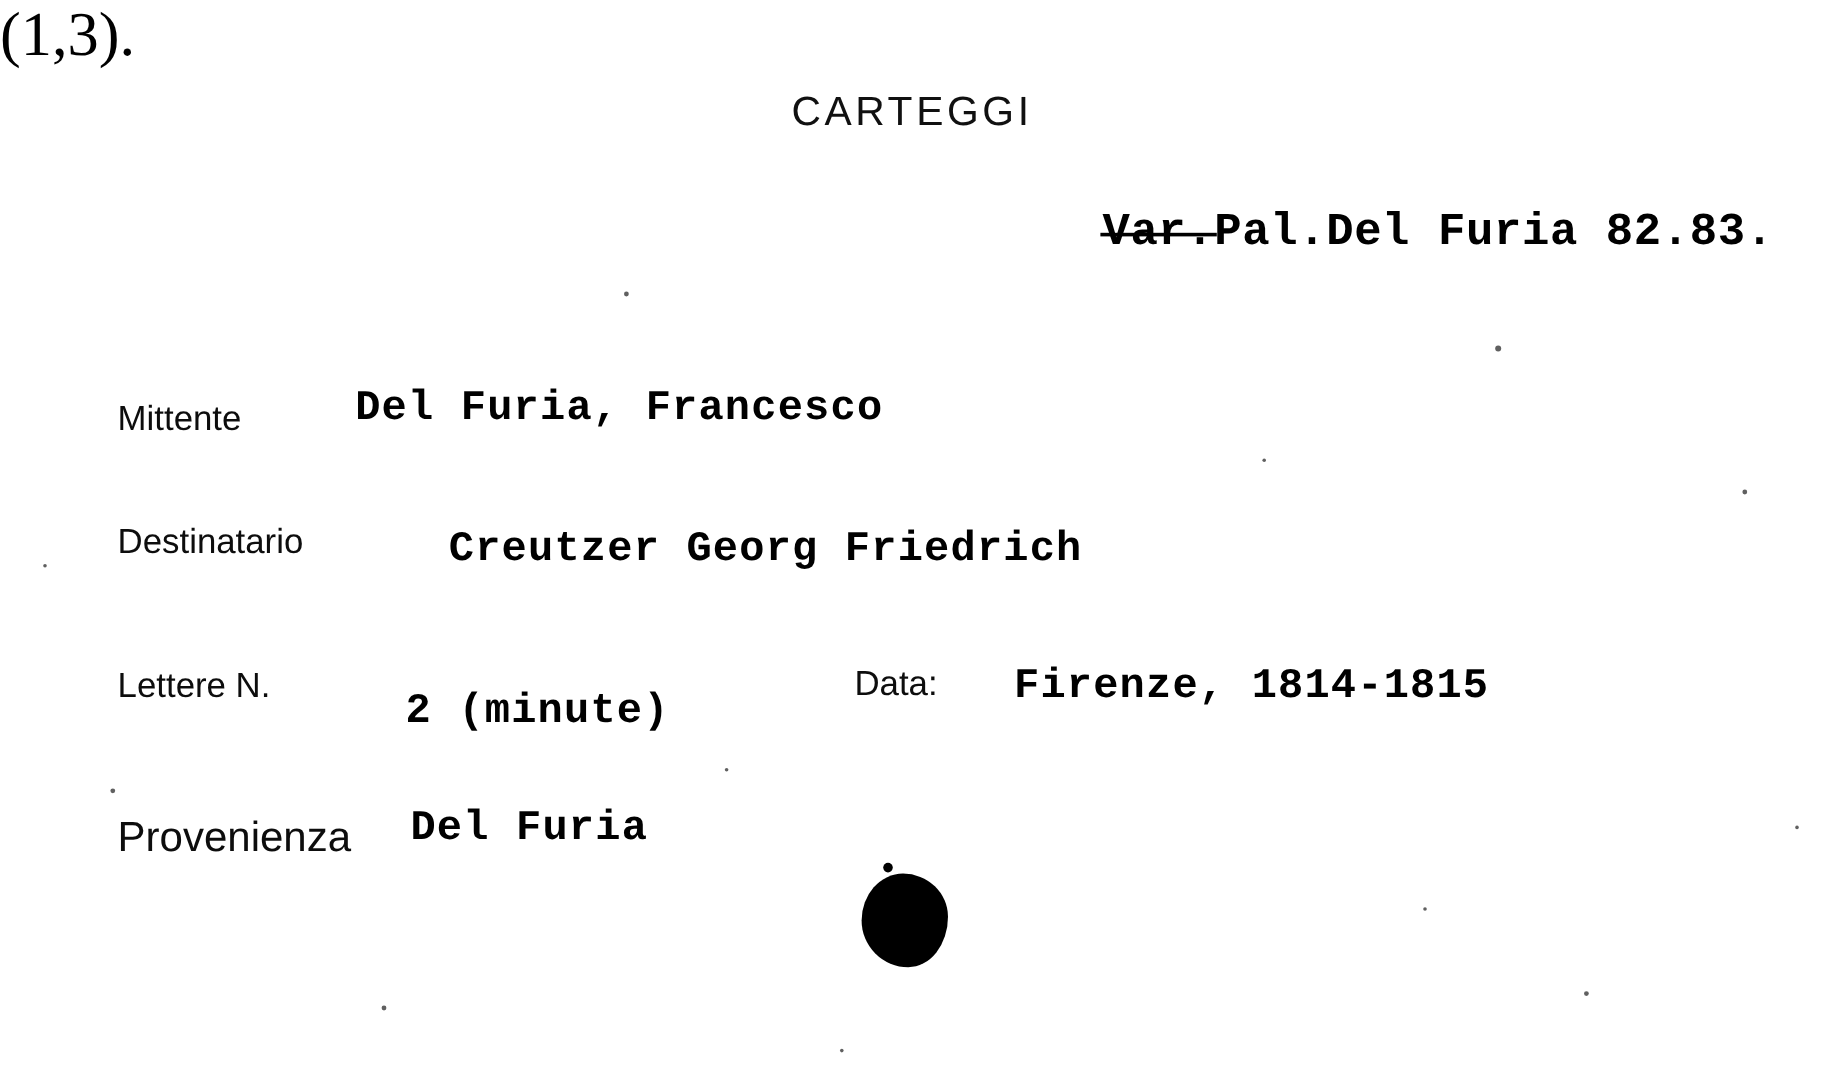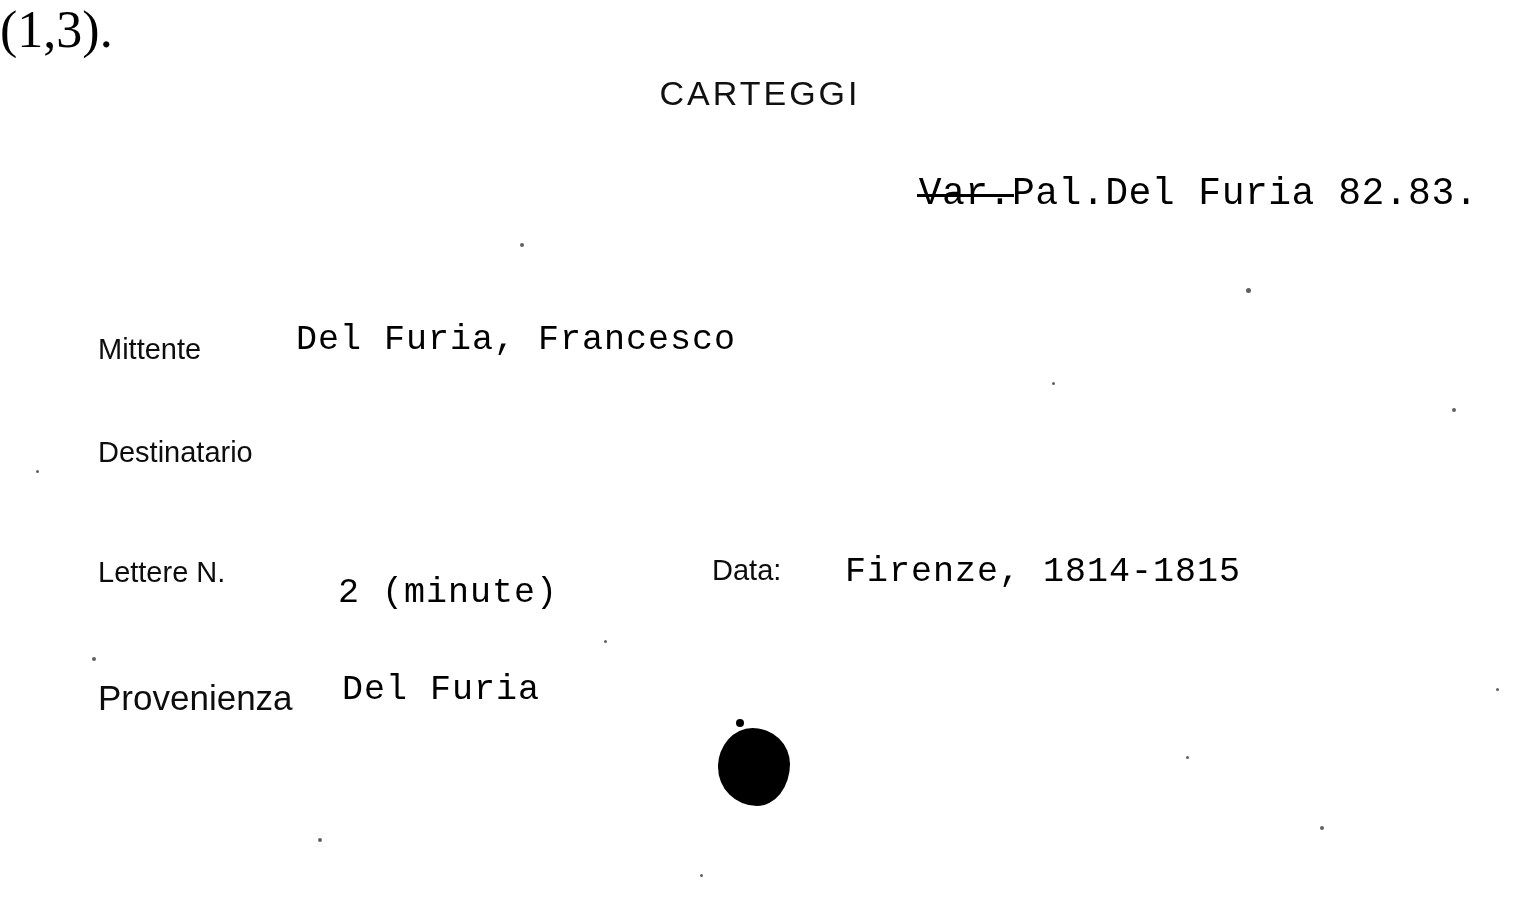--- a/index.html
+++ b/index.html
@@ -23,21 +23,21 @@
     font-family: "Liberation Sans", sans-serif;
     font-weight: 400;
     color: #0d0d0d;
     white-space: nowrap;
   }
 
   
   .typed {
     position: absolute;
     font-family: "Liberation Mono", "DejaVu Sans Mono", monospace;
-    font-weight: 400;
+    font-weight: 700;
     color: #000000;
     white-space: nowrap;
     letter-spacing: 1px;
   }
 
   #title {
     top: 74px;
     left: 0;
     width: 1520px;
     text-align: center;
@@ -127,20 +127,21 @@
   <div id="title">CARTEGGI</div>
 
   <div id="shelfmark" class="typed"><span class="struck">Var.</span><span>Pal.Del Furia 82.83.</span></div>
 
   <div id="volumes">(1,3).</div>
 
   <div class="label lbl-mittente">Mittente</div>
   <div class="typed val-mittente">Del Furia, Francesco</div>
 
   <div class="label lbl-destinatario">Destinatario</div>
+  <div class="typed val-destinatario">Creutzer Georg Friedrich</div>
 
   <div class="label lbl-lettere">Lettere N.</div>
   <div class="typed val-lettere">2 (minute)</div>
 
   <div class="label lbl-data">Data:</div>
   <div class="typed val-data">Firenze, 1814-1815</div>
 
   <div class="label lbl-provenienza">Provenienza</div>
   <div class="typed val-provenienza">Del Furia</div>
 

